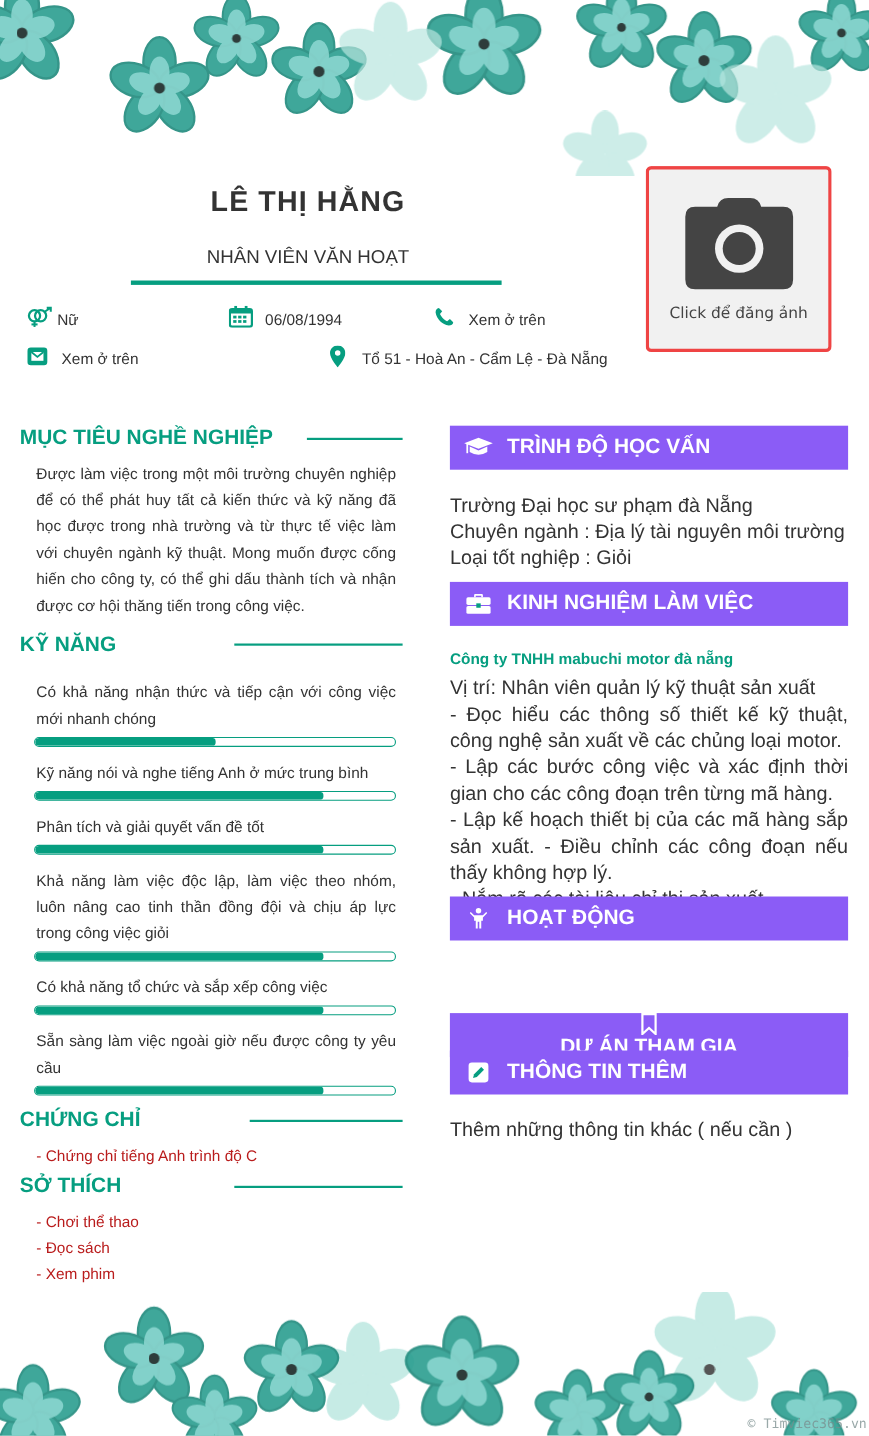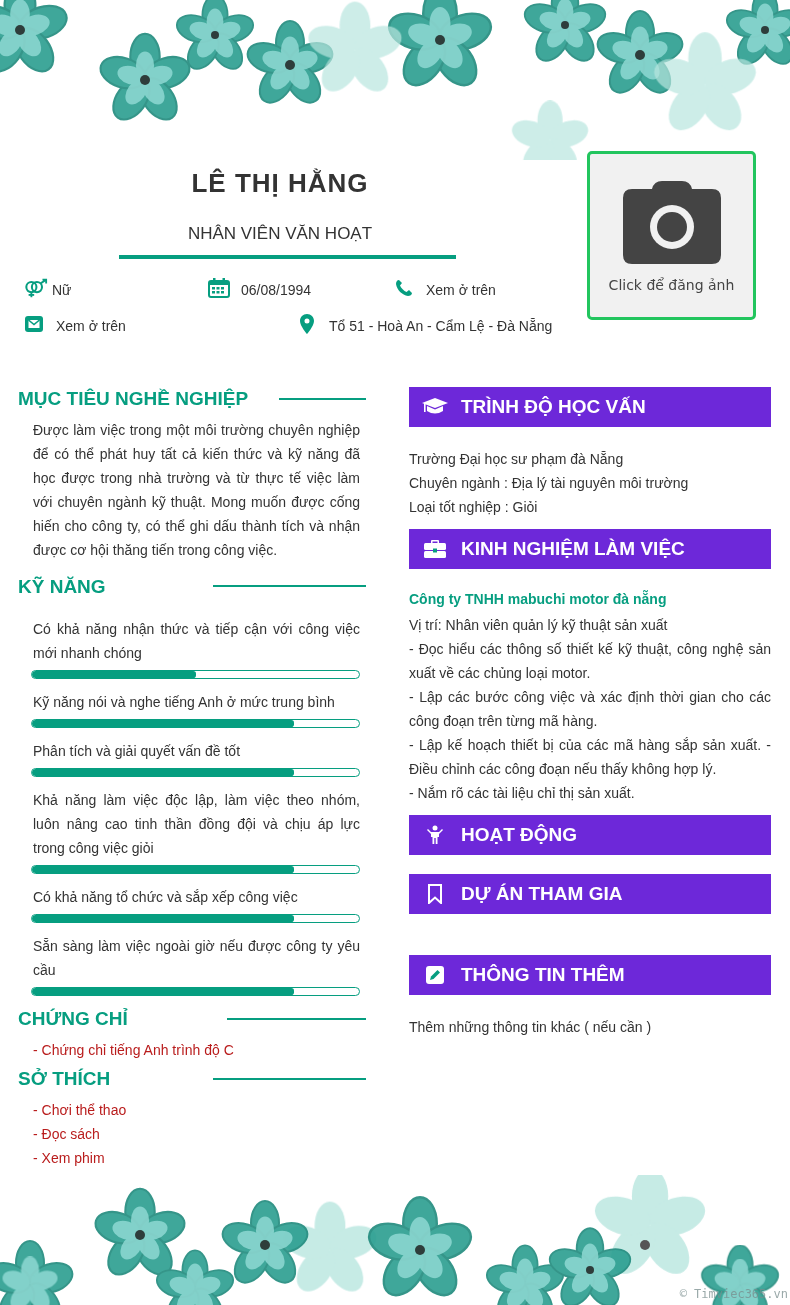--- a/index.html
+++ b/index.html
@@ -11,36 +11,36 @@
   .flowers-bottom { bottom: 0; height: 130px; }
 
   .name { position: absolute; left: 120px; width: 320px; top: 168px; text-align: center; font-size: 26px; font-weight: 700; color: #333333; letter-spacing: 1px; }
   .job-title { position: absolute; left: 120px; width: 320px; top: 224px; text-align: center; font-size: 17px; color: #333333; }
   .title-underline { position: absolute; left: 119px; top: 255px; width: 337px; height: 4px; background: #069e80; }
 
   .info { position: absolute; display: flex; align-items: flex-end; font-size: 14px; color: #333; }
   .info .ic { width: 24px; height: 20px; margin-right: 10px; display: flex; align-items: center; justify-content: center; }
   .info svg { fill: #069e80; }
 
-  .photo { position: absolute; left: 587px; top: 151px; width: 169px; height: 169px; background: #f1f1f1; border: 3px solid #22c55e; border-radius: 5px; display: flex; flex-direction: column; align-items: center; justify-content: center; cursor: pointer; }
+  .photo { position: absolute; left: 587px; top: 151px; width: 169px; height: 169px; background: #f1f1f1; border: 3px solid #ef4444; border-radius: 5px; display: flex; flex-direction: column; align-items: center; justify-content: center; cursor: pointer; }
   .photo-label { font-family: "DejaVu Sans", sans-serif; font-size: 14px; color: #444; margin-top: 8px; }
   .sec-head { position: absolute; display: flex; align-items: center; font-size: 19px; font-weight: 700; color: #069e80; }
   .sec-line { position: absolute; height: 2px; background: #069e80; }
   .para { position: absolute; left: 33px; width: 327px; font-size: 14px; line-height: 24px; text-align: justify; color: #333; }
 
   .skill-text { position: absolute; left: 33px; width: 327px; font-size: 14px; line-height: 24px; text-align: justify; color: #333; }
   .bar { position: absolute; left: 31px; width: 329px; height: 9px; border: 1px solid #069e80; border-radius: 5px; background: #fff; overflow: hidden; }
   .bar .fill { height: 100%; background: #069e80; border-radius: 5px 4px 4px 5px; }
 
   .list-item { position: absolute; left: 33px; font-size: 14px; color: #b91c1c; }
 
-  .rbanner { position: absolute; left: 409px; width: 362px; height: 40px; background: #6d28d9; display: flex; align-items: center; color: #fff; font-size: 19px; font-weight: 700; }
+  .rbanner { position: absolute; left: 409px; width: 362px; height: 40px; background: #8b5cf6; display: flex; align-items: center; color: #fff; font-size: 19px; font-weight: 700; }
   .rbanner .ic { width: 52px; display: flex; justify-content: center; align-items: center; }
   .rbanner svg { fill: #fff; }
-  .rtext { position: absolute; left: 409px; width: 362px; font-size: 14px; line-height: 24px; color: #333; text-align: justify; }
+  .rtext { position: absolute; left: 409px; width: 362px; font-size: 18px; line-height: 24px; color: #333; text-align: justify; }
   .company { position: absolute; left: 409px; top: 591px; font-size: 14px; font-weight: 700; color: #069e80; }
 
   .watermark { position: absolute; right: 2px; bottom: 4px; font-family: "DejaVu Sans Mono", monospace; font-size: 12px; color: rgba(120,140,140,0.75); }
 </style>
 </head>
 <body>
 
 <svg class="flowers-top" viewBox="0 0 790 160">
   <defs>
     <g id="flw">
@@ -243,21 +243,21 @@
 <div class="rbanner" style="top:815px;">
   <span class="ic">
     <svg width="16" height="20" viewBox="0 0 16 20">
         <circle cx="8" cy="3" r="2.5"></circle>
         <path d="M1 4 L4 7 L12 7 L15 4 L16 5 L12 9 L12 12 L10.5 12 L10.5 19 L8.7 19 L8.7 13 L7.3 13 L7.3 19 L5.5 19 L5.5 12 L4 12 L4 9 L0 5 Z"></path>
       </svg>
   </span>
   <span>HOẠT ĐỘNG</span>
 </div>
 
-<div class="rbanner" style="top:874px;">
+<div class="rbanner" style="top:921px;flex-direction:column;">
   <span class="ic">
     <svg width="16" height="20" viewBox="0 0 16 20">
         <path d="M2 1 L14 1 L14 19 L8 13.5 L2 19 Z" fill="none" stroke="#fff" stroke-width="2"></path>
       </svg>
   </span>
   <span>DỰ ÁN THAM GIA</span>
 </div>
 
 <div class="rbanner" style="top:955px;">
   <span class="ic">

